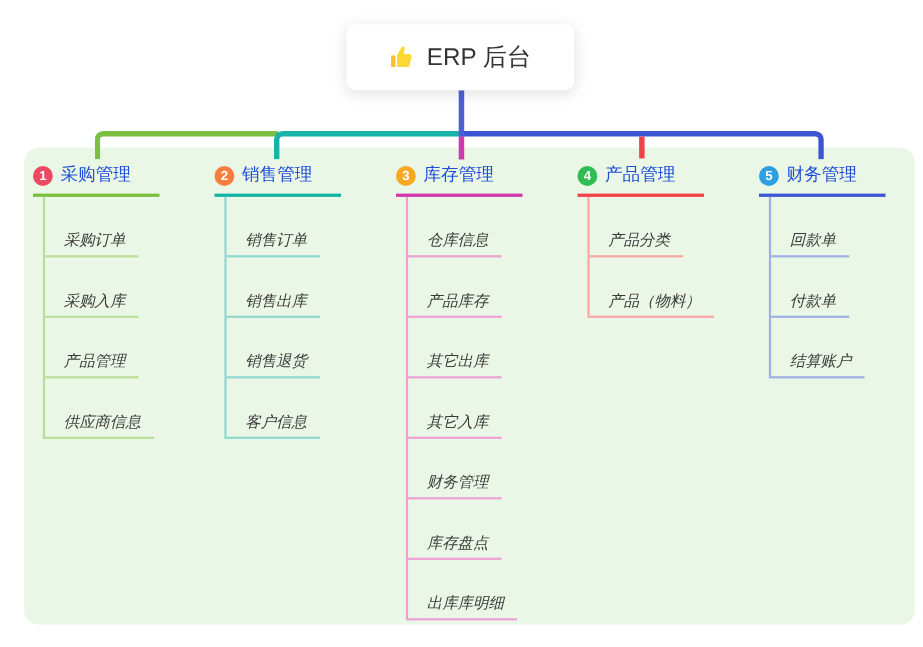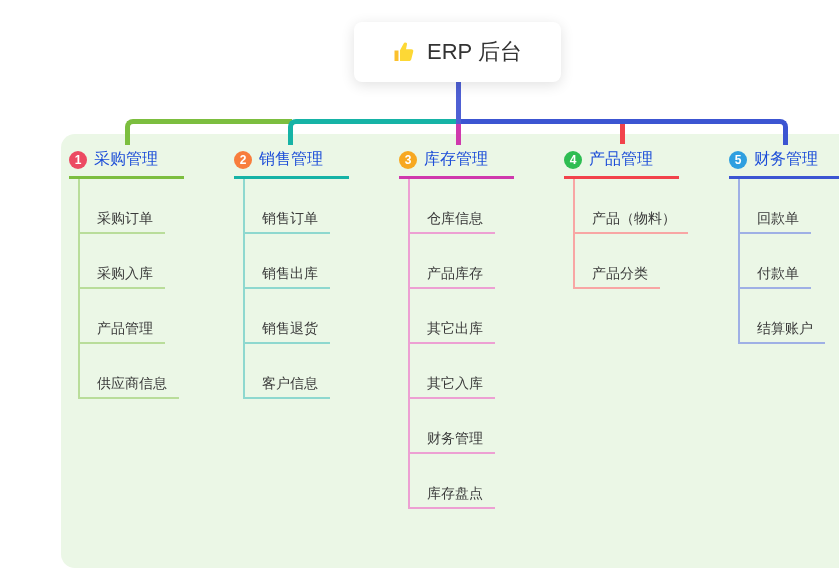--- a/index.html
+++ b/index.html
@@ -1,18 +1,18 @@
 <!DOCTYPE html>
 <html><head>
 <meta charset="utf-8">
 <style>
   * { margin:0; padding:0; box-sizing:border-box; }
   html,body { width:839px; height:588px; background:#ffffff; overflow:hidden;
     font-family:"Liberation Sans","DejaVu Sans",sans-serif; }
-  .stage { position:relative; width:723px; height:588px;margin-left:39px; }
+  .stage { position:relative; width:723px; height:588px; }
 
   
   .panel { position:absolute; left:22px; top:134px; width:810px; height:434px;
     background:#ebf7e6; border-radius:14px; }
 
   
   .root-node { position:absolute; left:315px; top:22px; width:207px; height:60px;
     background:#ffffff; border-radius:8px; box-shadow:0 3px 14px rgba(0,0,0,0.12);
     display:flex; align-items:center; justify-content:center; gap:10px;
     font-size:22px; color:#333333; z-index:5; }
@@ -36,21 +36,21 @@
   .branch { position:absolute; top:149px; }
   .branch-title { display:flex; align-items:center; gap:7px; width:115px;
     padding-bottom:6px; border-bottom:3px solid var(--c); }
   .badge { width:18px; height:18px; border-radius:50%; background:var(--bc);
     color:#ffffff; font-size:12px; font-weight:bold; display:flex;
     align-items:center; justify-content:center; flex:0 0 18px; }
   .branch-title .t { font-size:16px; color:#1d4ed8; white-space:nowrap; }
   .children { margin-left:9px; border-left:2px solid var(--cc); }
   .child-row { height:55px; display:flex; align-items:flex-end; }
   .child-label { font-size:14px; color:#3a3a3a; white-space:nowrap;
-    padding:0 12px 4px 17px; border-bottom:2px solid var(--cc); }
+    padding:0 12px 4px 17px; border-bottom:2px solid var(--cc);font-style:italic; }
 </style>
 </head>
 <body>
 
 <div class="stage">
 
   <div class="panel"></div>
 
   <div class="elbow-left el-1" style="--c: #7cbe3f;"></div>
   <div class="elbow-left el-2" style="--c: #16b3a6;"></div>
@@ -138,34 +138,37 @@
   </div>
 
   <div class="child-row">
     <span class="child-label">财务管理</span>
   </div>
 
   <div class="child-row">
     <span class="child-label">库存盘点</span>
   </div>
 
+  <div class="child-row">
+    <span class="child-label">出库库明细</span>
+  </div>
 </div>
 </div>
   <div class="branch" style="left: 525px; --c: #f2434b; --cc: #f8a6a4; --bc: #2ebd52;">
   <div class="branch-title">
     <span class="badge">4</span>
     <span class="t">产品管理</span>
   </div>
   <div class="children">
   <div class="child-row">
-    <span class="child-label">产品（物料）</span>
+    <span class="child-label">产品分类</span>
   </div>
 
   <div class="child-row">
-    <span class="child-label">产品分类</span>
+    <span class="child-label">产品（物料）</span>
   </div>
 
 </div>
 </div>
   <div class="branch" style="left: 690px; --c: #3c55d2; --cc: #9fb0e5; --bc: #2e9fe0;">
   <div class="branch-title">
     <span class="badge">5</span>
     <span class="t">财务管理</span>
   </div>
   <div class="children">

